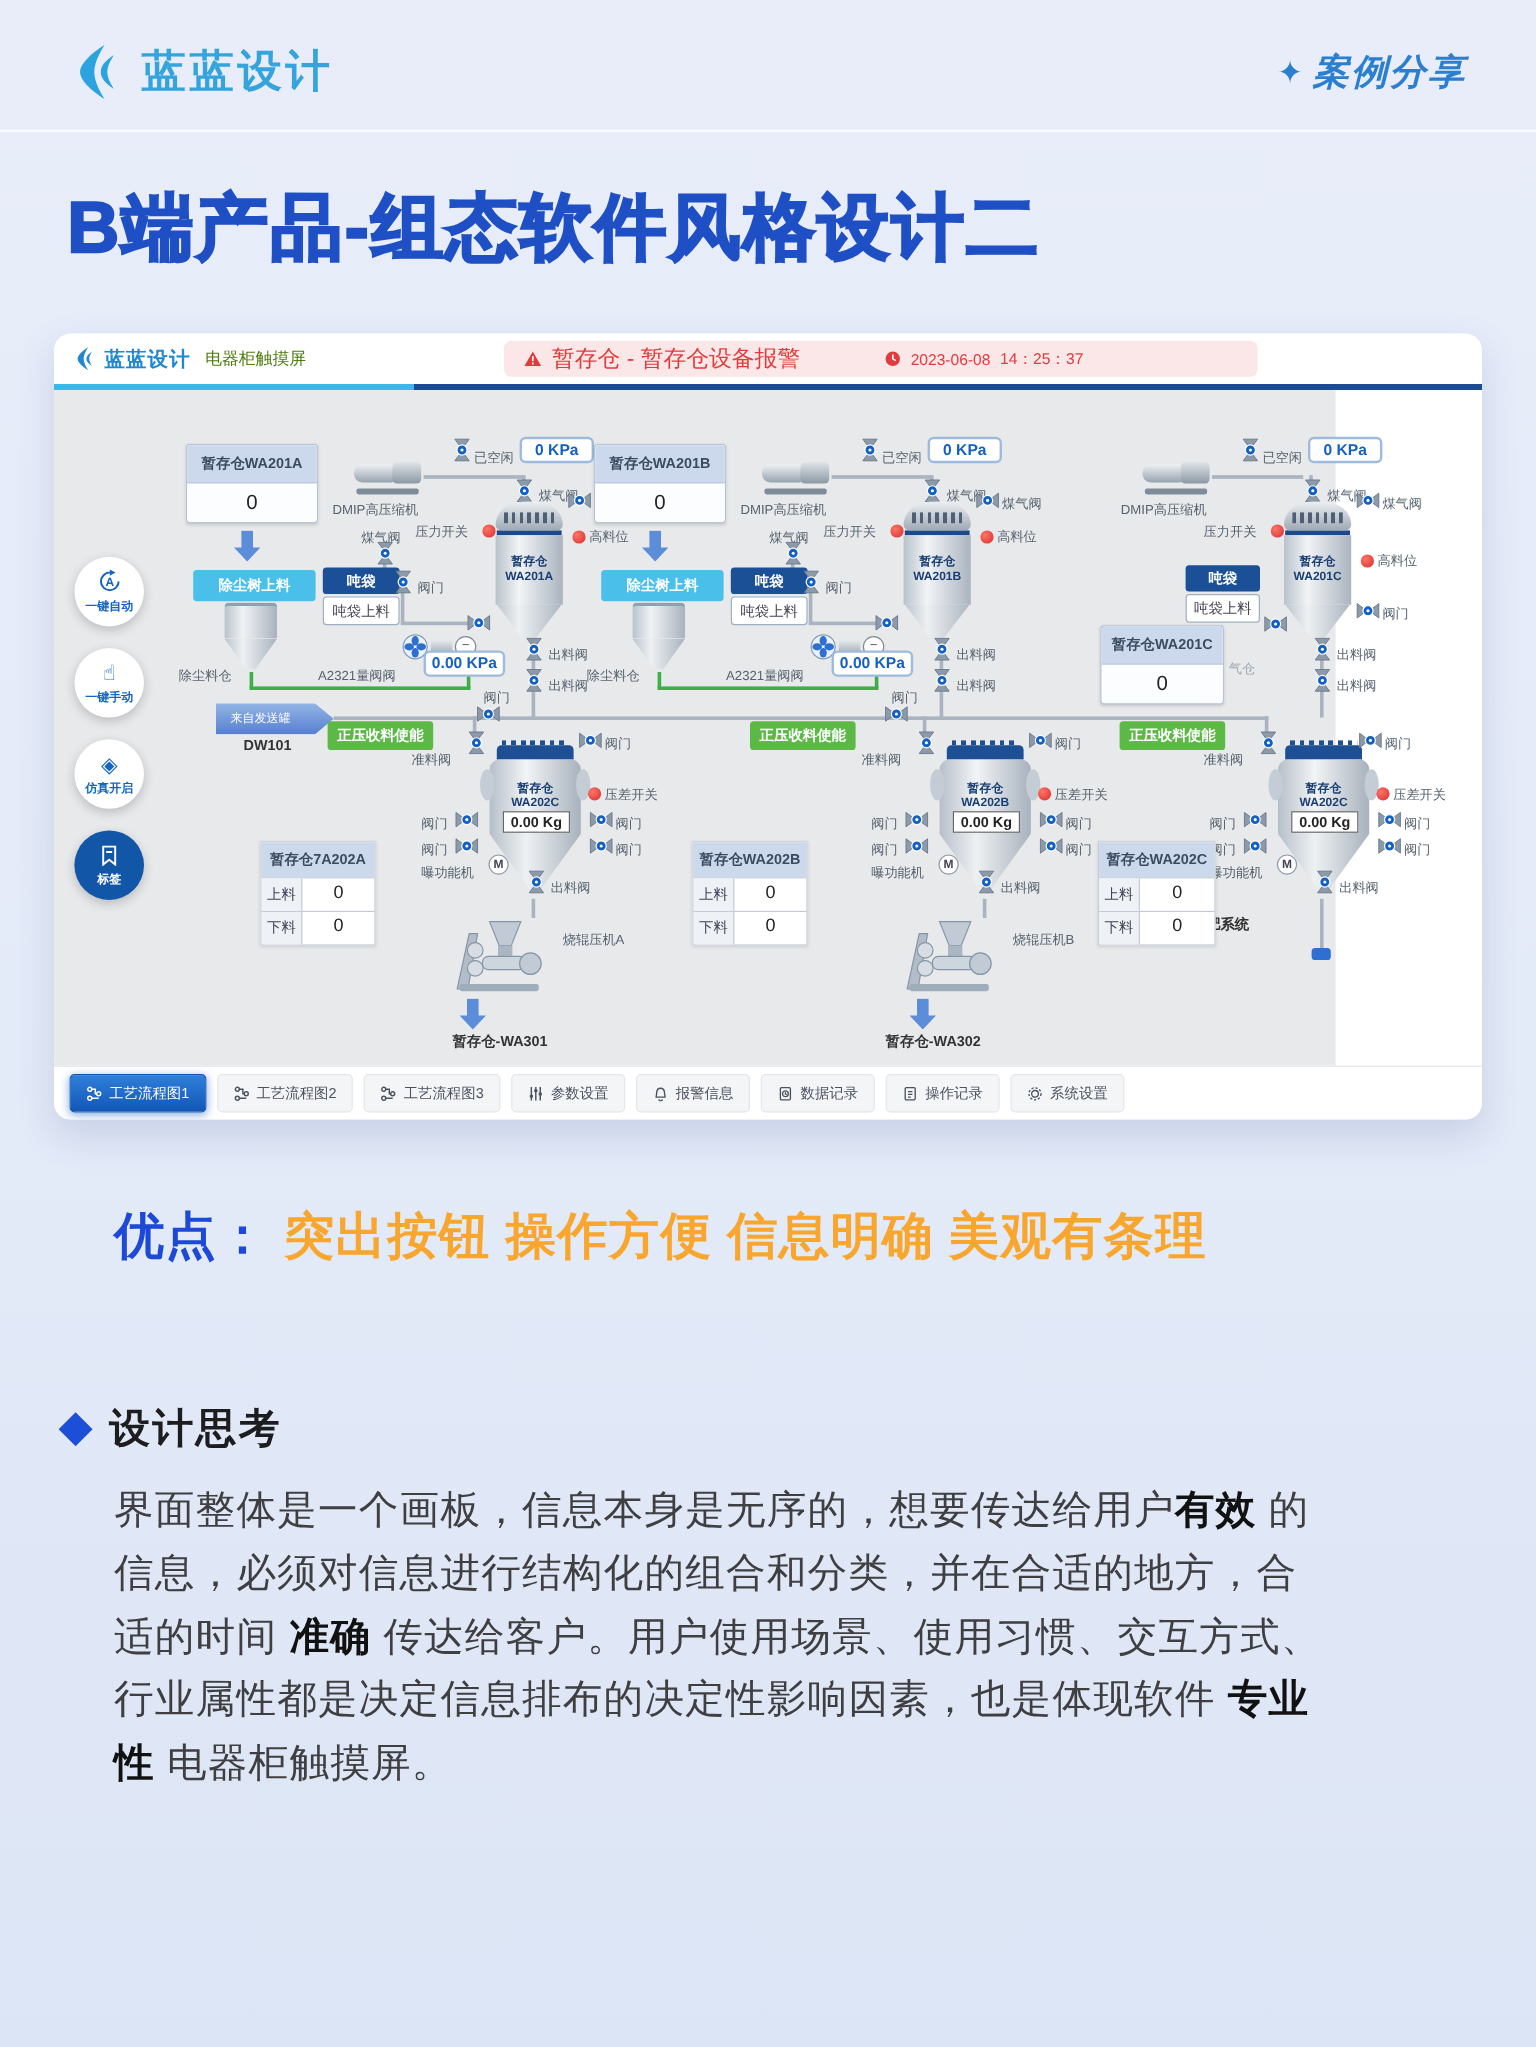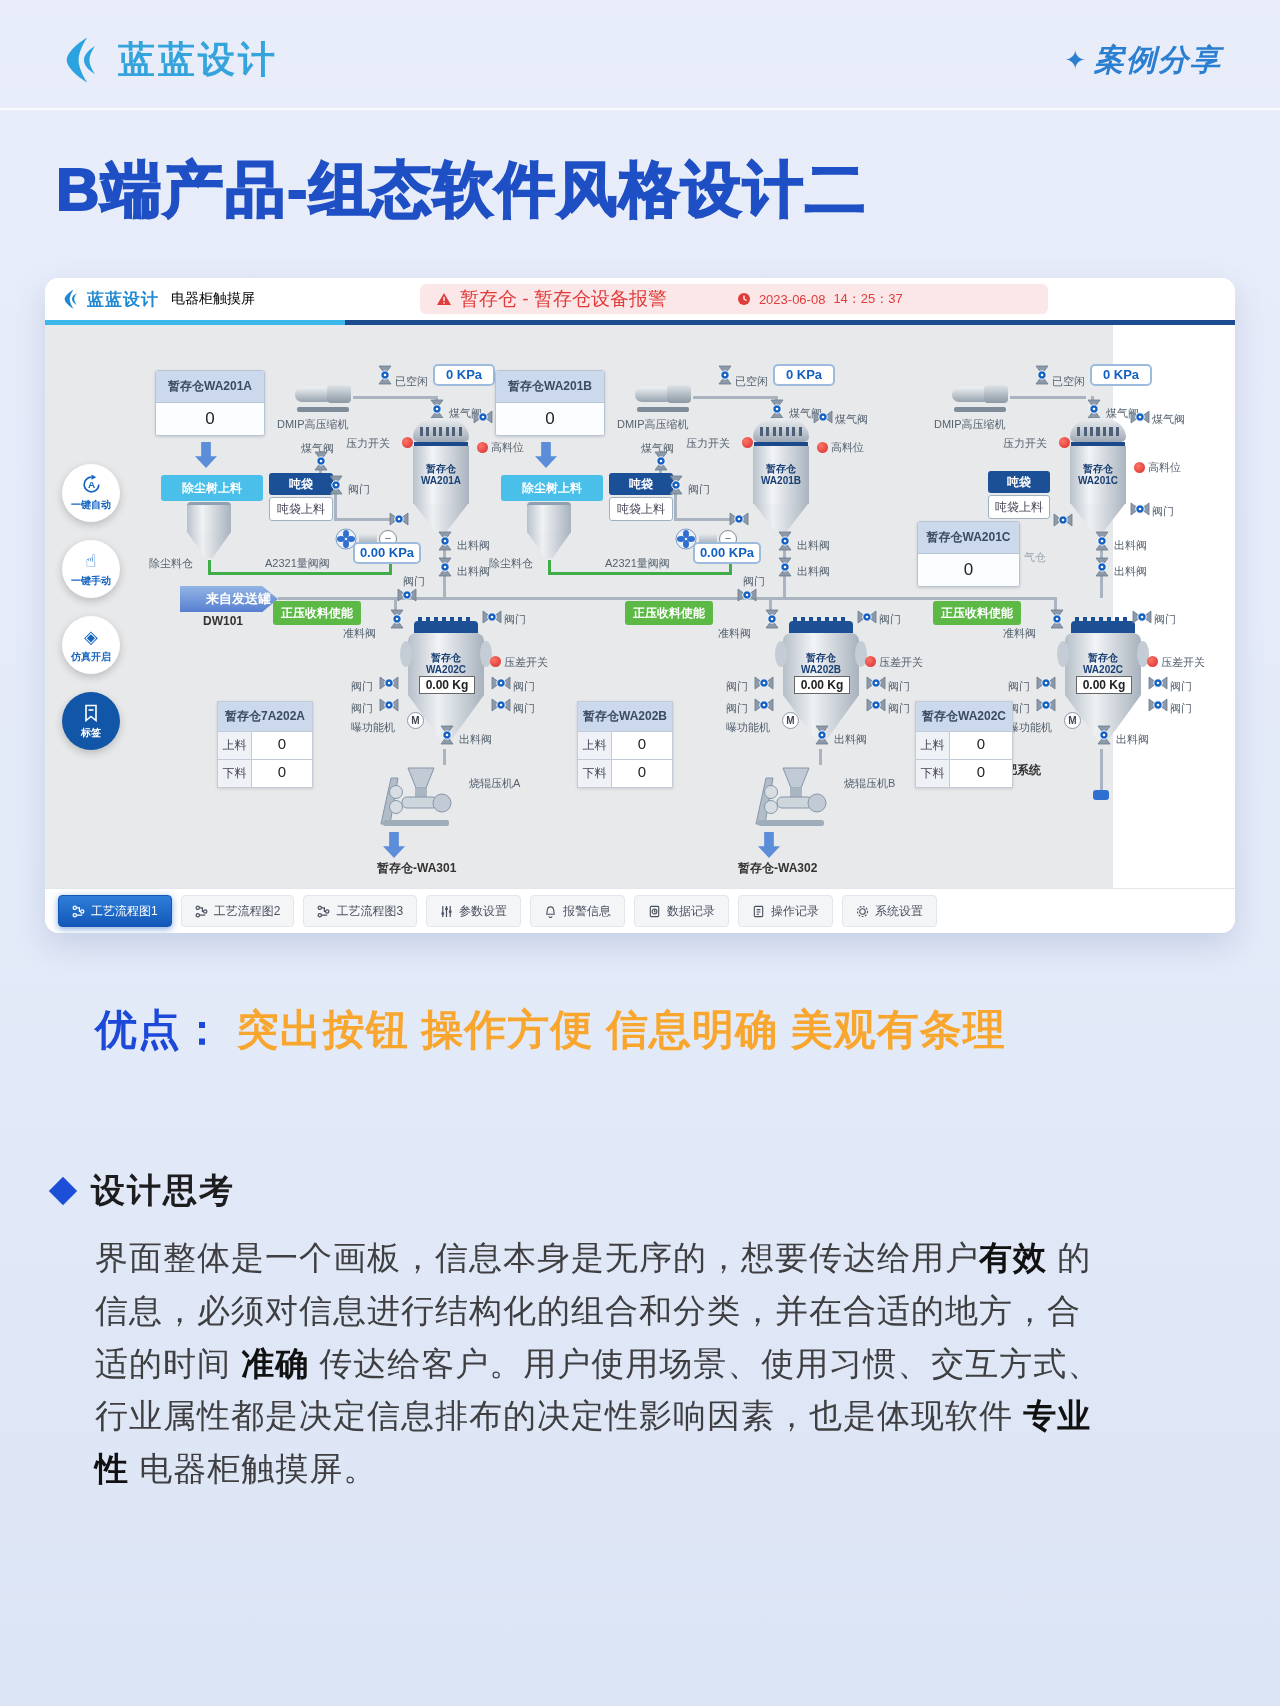--- a/index.html
+++ b/index.html
@@ -22,21 +22,21 @@
 
   
   .big-title { position:absolute; top:150px; left:56px; font-size:60px; font-weight:900; color:#1e4fc4;
                letter-spacing:2px; -webkit-text-stroke:2px #1e4fc4; white-space:nowrap; }
 
   
   .hmi-card { position:absolute; left:45px; top:278px; width:1190px; height:655px; background:#fff;
               border-radius:14px; box-shadow:0 12px 30px rgba(70,90,150,.18); overflow:hidden; }
   .hmi-top { position:relative; height:42px; display:flex; align-items:center; padding:0 16px; background:#fff; }
   .hmi-logo-w { font-size:17px; font-weight:bold; color:#1e88d2; letter-spacing:1px; margin-left:4px; }
-  .hmi-app { font-size:14px; color:#000000; margin-left:12px; }
+  .hmi-app { font-size:14px; color:#4d7c0f; margin-left:12px; }
   .alert { position:absolute; left:375px; top:6px; width:628px; height:30px; background:#fbe7e7; border-radius:6px;
            display:flex; align-items:center; padding:0 16px; }
   .alert .a-txt { font-size:19px; color:#e23b3b; margin-left:8px; }
   .alert .a-dt  { font-size:13px; color:#e23b3b; margin-left:8px; }
   .alert .clock { margin-left:70px; }
   .hmi-right { position:absolute; right:8px; top:0; height:42px; display:flex; align-items:center; gap:8px; }
   .avatar { width:26px; height:26px; border-radius:50%; background:#fbdfe3; display:flex; align-items:center; justify-content:center; overflow:hidden; }
   .welcome { font-size:13px; color:#333; }
   .badge { background:#1e62c0; color:#fff; font-size:12px; padding:4px 10px; border-radius:4px; }
   .hmi-dt { font-size:10px; color:#97a1b0; line-height:1.3; }
@@ -59,21 +59,21 @@
   .dtable-h { background:#ccd9ec; color:#3c4c60; font-weight:bold; text-align:center; padding:6px 0; }
   .dtable-r { display:flex; border-top:1px solid #c2cbd6; }
   .dtable-r span { width:34px; padding:5px 0; background:#eef1f5; border-right:1px solid #c2cbd6; color:#445; text-align:center; }
   .dtable-r b { flex:1; text-align:center; padding:3px 0; font-size:15px; color:#222; font-weight:normal; }
   .btn { border-radius:3px; color:#fff; font-size:12px; font-weight:bold; display:flex; align-items:center; justify-content:center; cursor:pointer; white-space:nowrap; }
   .btn.cyan { background:#49bfe9; }
   .btn.navy { background:#1b4f96; }
   .btn.white { background:#fff; color:#445; border:1px solid #9fb0c0; font-weight:normal; }
   .btn.green { background:#5cb946; }
   .arrowbtn { clip-path:polygon(0 0,84% 0,100% 50%,84% 100%,0 100%); background:linear-gradient(180deg,#93b5e5,#577fd0);
-              color:#fff; font-size:13px; font-weight:bold; display:flex; align-items:center; padding-left:26px; }
+              color:#fff; font-size:10px; font-weight:normal; display:flex; align-items:center; padding-left:12px; }
   .darr { width:22px; height:26px; background:#5b8dd9; clip-path:polygon(50% 100%,0 55%,28% 55%,28% 0,72% 0,72% 55%,100% 55%); }
   .valve { line-height:0; }
   .valve.vv { transform:rotate(90deg); transform-origin:center; }
   .m-c { width:17px; height:17px; border-radius:50%; background:#fff; border:1px solid #8a98a8; color:#445;
          font-size:10px; font-weight:bold; text-align:center; line-height:15px; }
   .bluecap { width:16px; height:10px; background:#2f6fd0; border-radius:3px; }
   
   .tkt { width:56px; }
   .tkt-cap { height:24px; background:linear-gradient(180deg,#eceff2,#9fa9b4); border-radius:50% 50% 6px 6px / 95% 95% 6px 6px; position:relative; overflow:hidden; }
   .tkt-cap:after { content:""; position:absolute; left:7px; right:7px; top:9px; height:9px;

